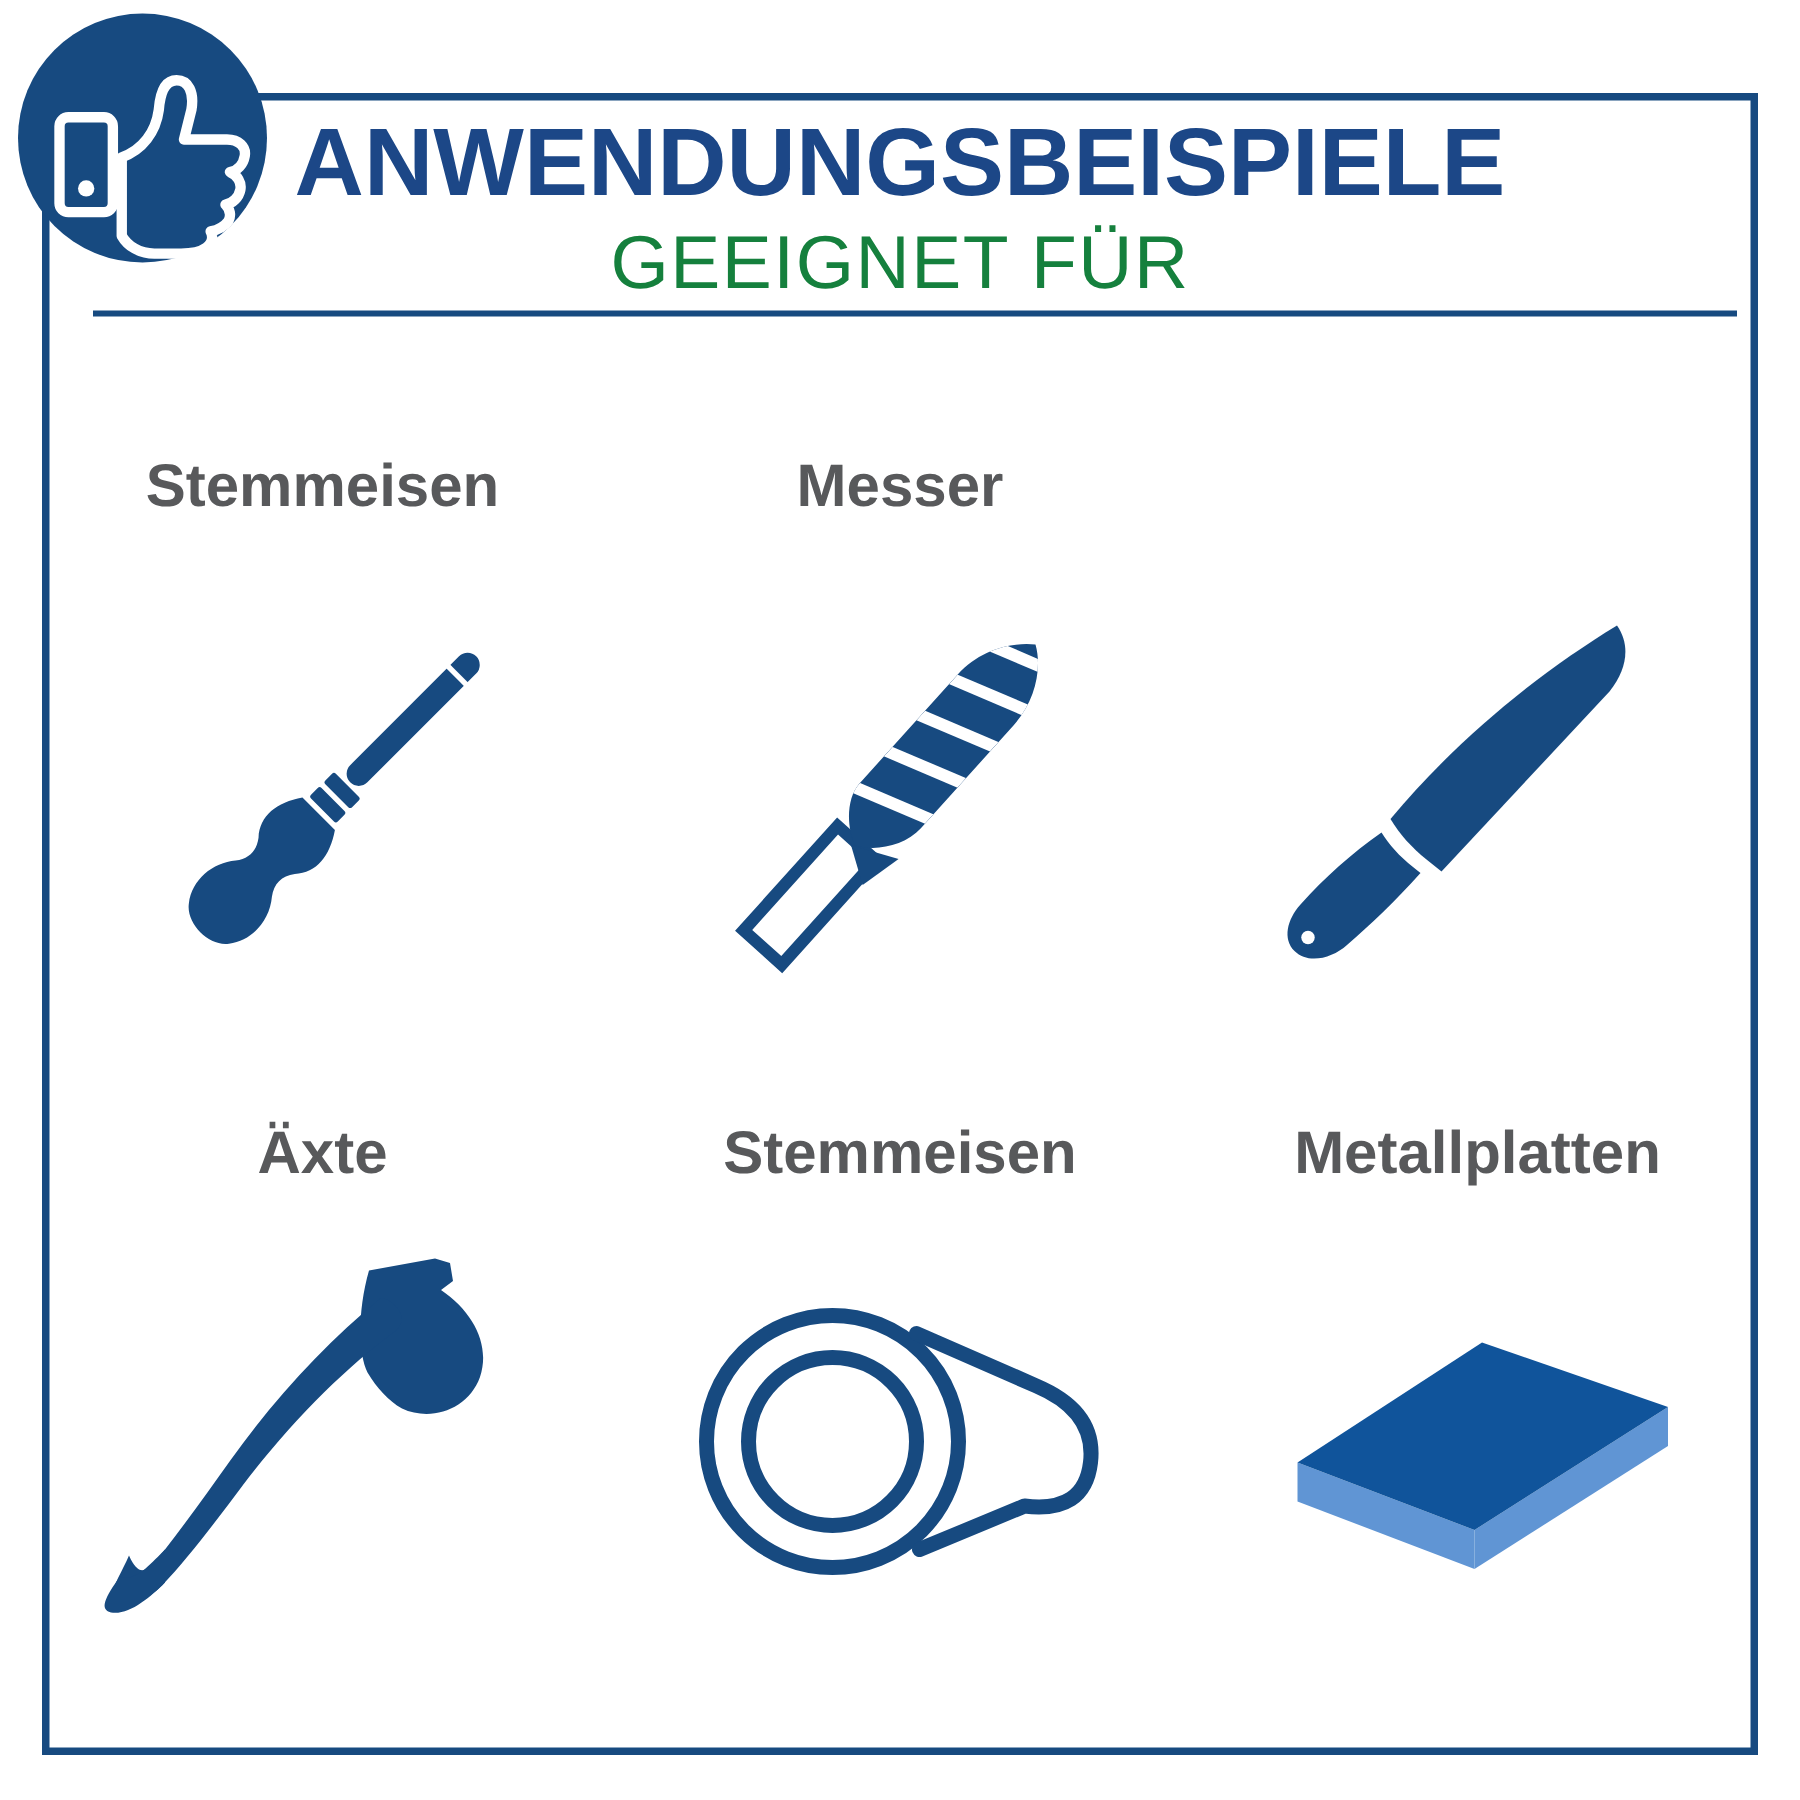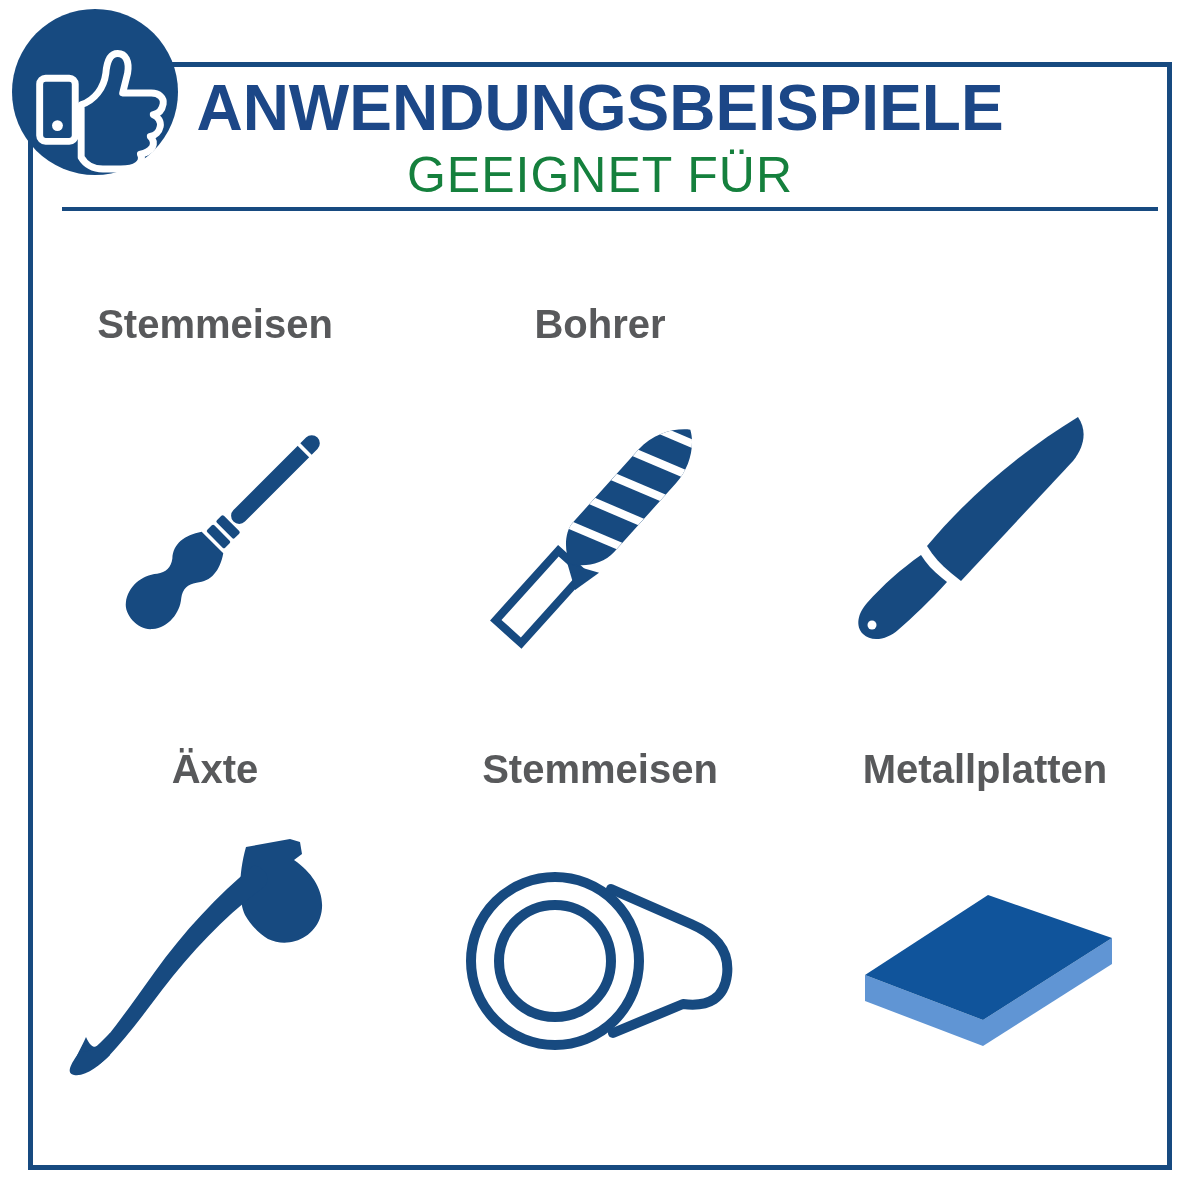--- a/index.html
+++ b/index.html
@@ -51,21 +51,21 @@
       </g>
       <circle cx="46" cy="118" r="5.5" fill="#ffffff"></circle>
     </svg>
   </div>
 
   <div class="title">ANWENDUNGSBEISPIELE</div>
   <div class="subtitle">GEEIGNET FÜR</div>
   <div class="rule"></div>
 
   <div class="cell-label c1 r1-label">Stemmeisen</div>
-  <div class="cell-label c2 r1-label">Bohrer</div>
+  <div class="cell-label c2 r1-label">Messer</div>
   <div class="cell-label c1 r2-label">Äxte</div>
   <div class="cell-label c2 r2-label">Stemmeisen</div>
   <div class="cell-label c3 r2-label">Metallplatten</div>
 
   <div class="icon-box c1 r1-icon">
     <svg width="330" height="285" viewBox="0 0 330 285">
       <g transform="translate(172,148) rotate(45) scale(0.9)">
         <rect x="-9" y="-150" width="18" height="132" rx="9" fill="#174a80"></rect>
         <rect x="-12" y="-132" width="24" height="4" fill="#ffffff"></rect>
         <rect x="-14" y="-15" width="28" height="11" rx="2" fill="#174a80"></rect>

